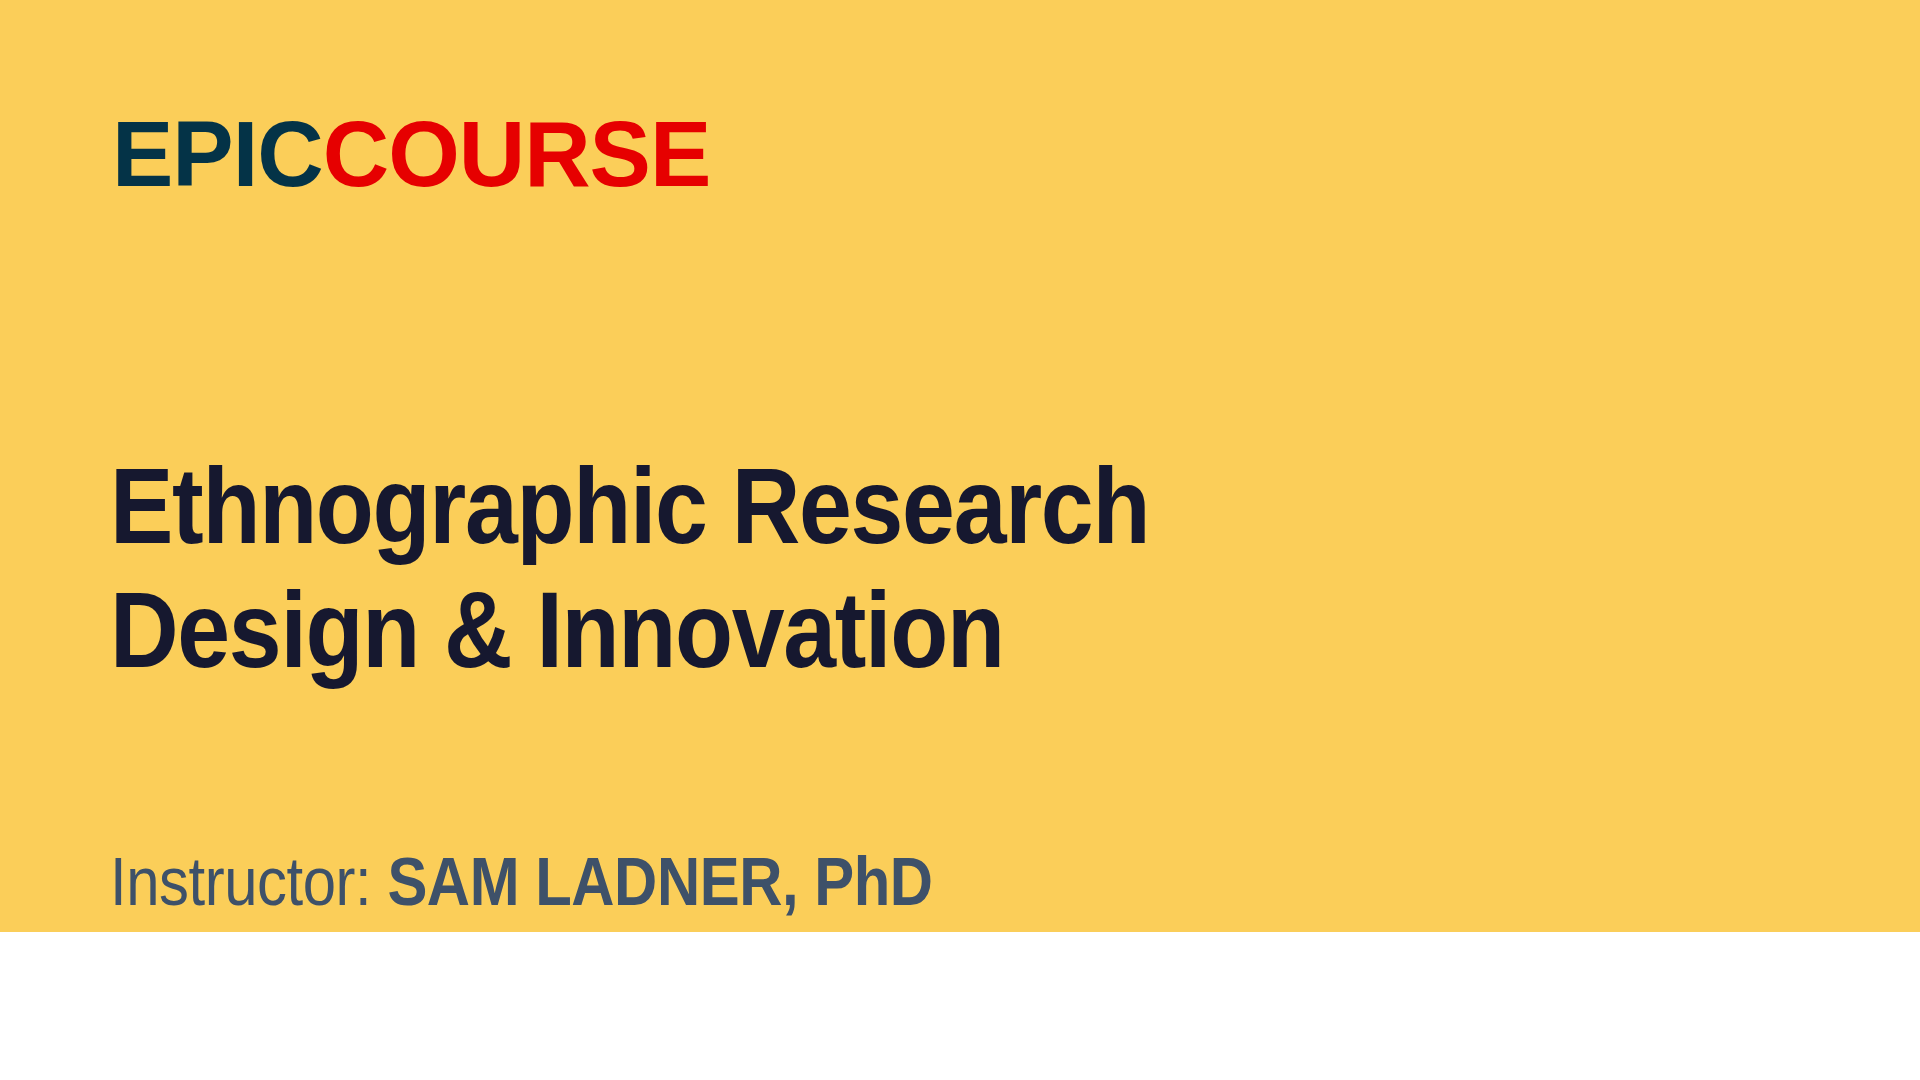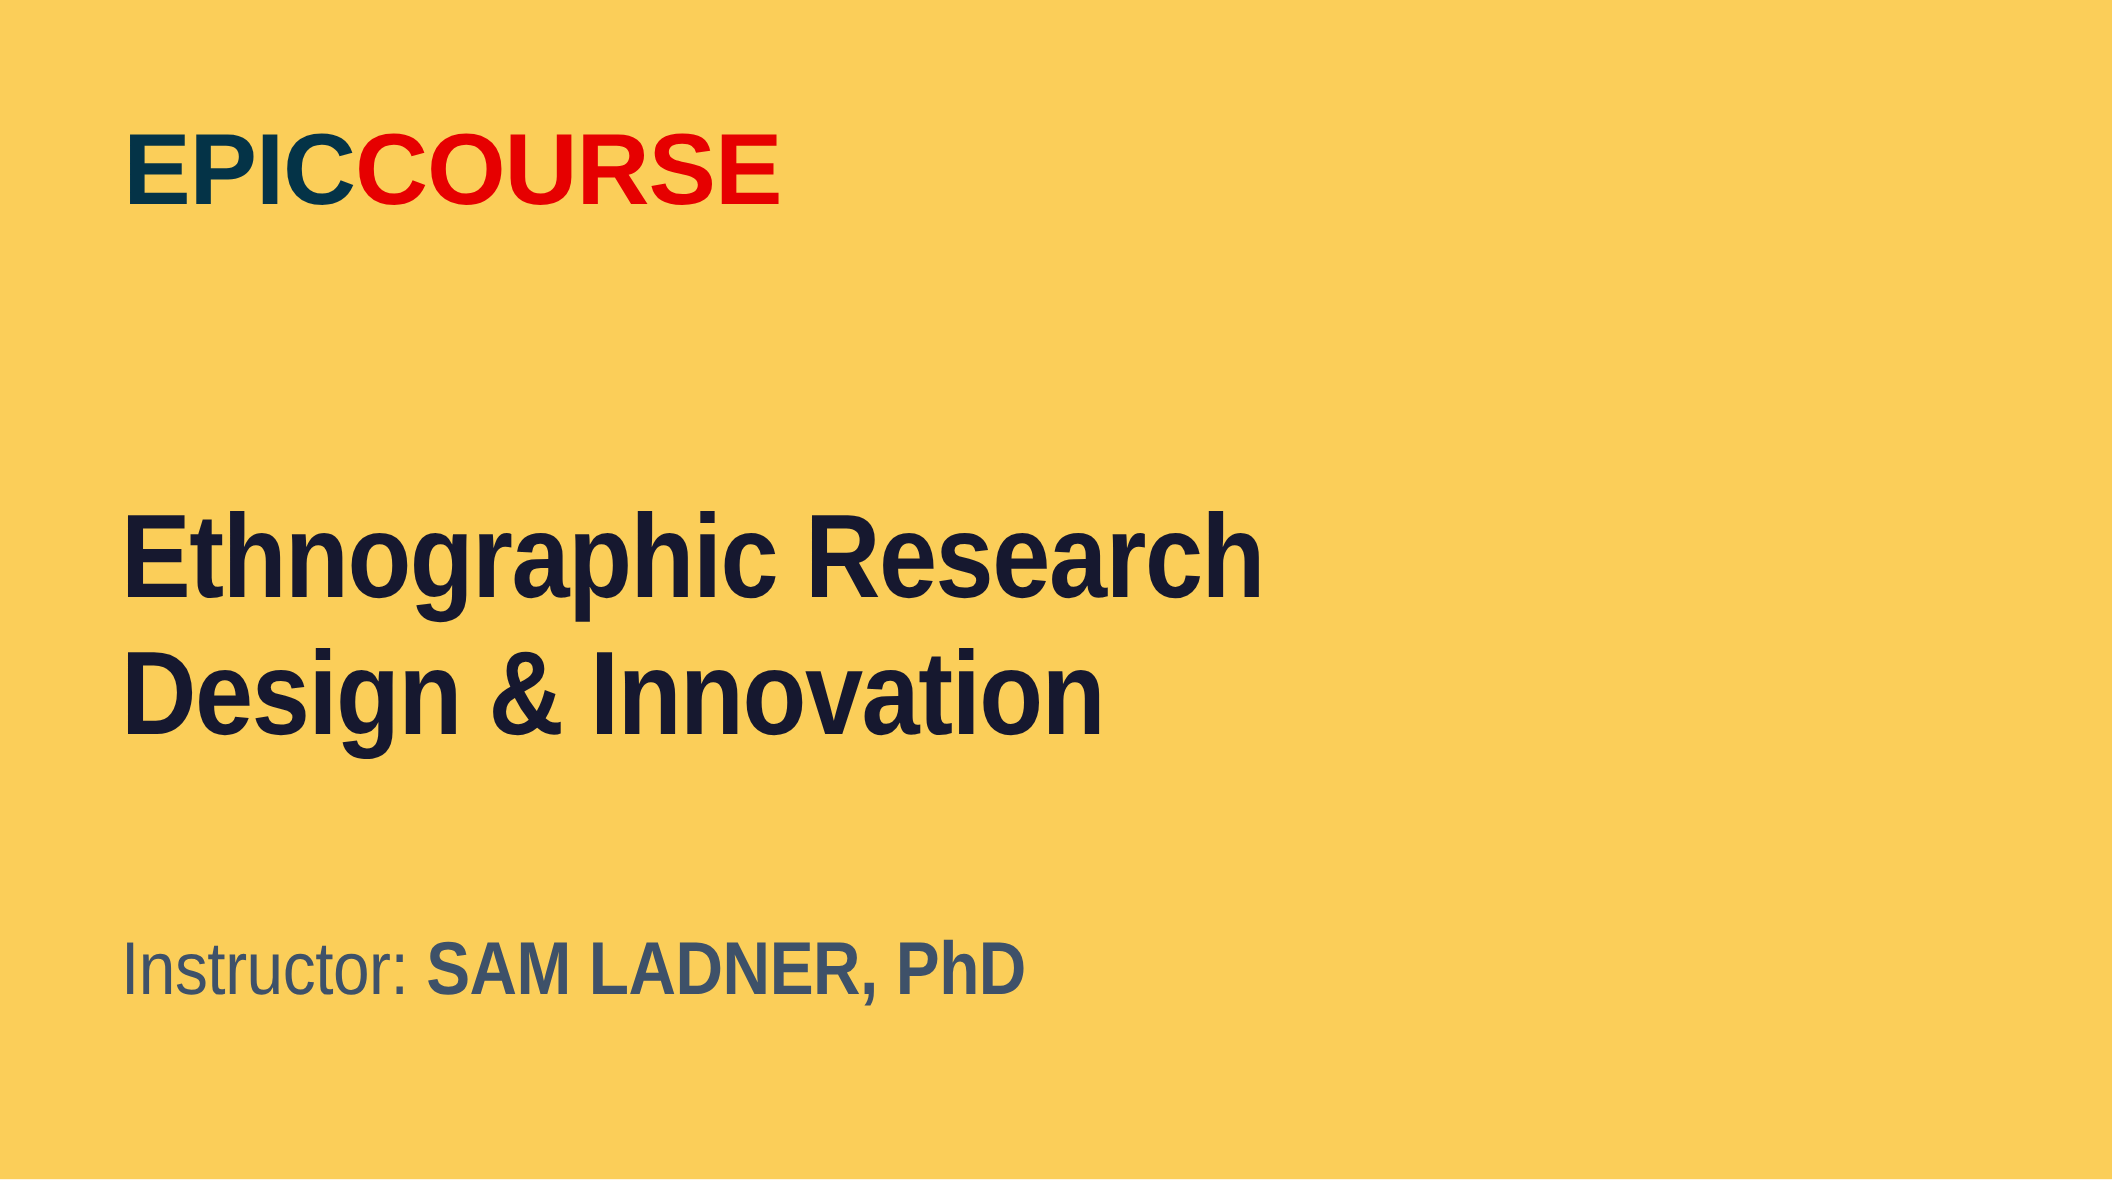--- a/index.html
+++ b/index.html
@@ -9,21 +9,21 @@
   body {
     width: 1920px;
     height: 1080px;
     overflow: hidden;
     font-family: "Liberation Sans", sans-serif;
   }
 
   .slide {
     position: relative;
     width: 1920px;
-    height: 1072px;
+    height: 932px;
     background: #FBCE59;
     box-sizing: border-box;
   }
 
   
   .brand-logo {
     position: absolute;
     left: 112px;
     top: 108px;
     font-family: "Liberation Sans", sans-serif;

